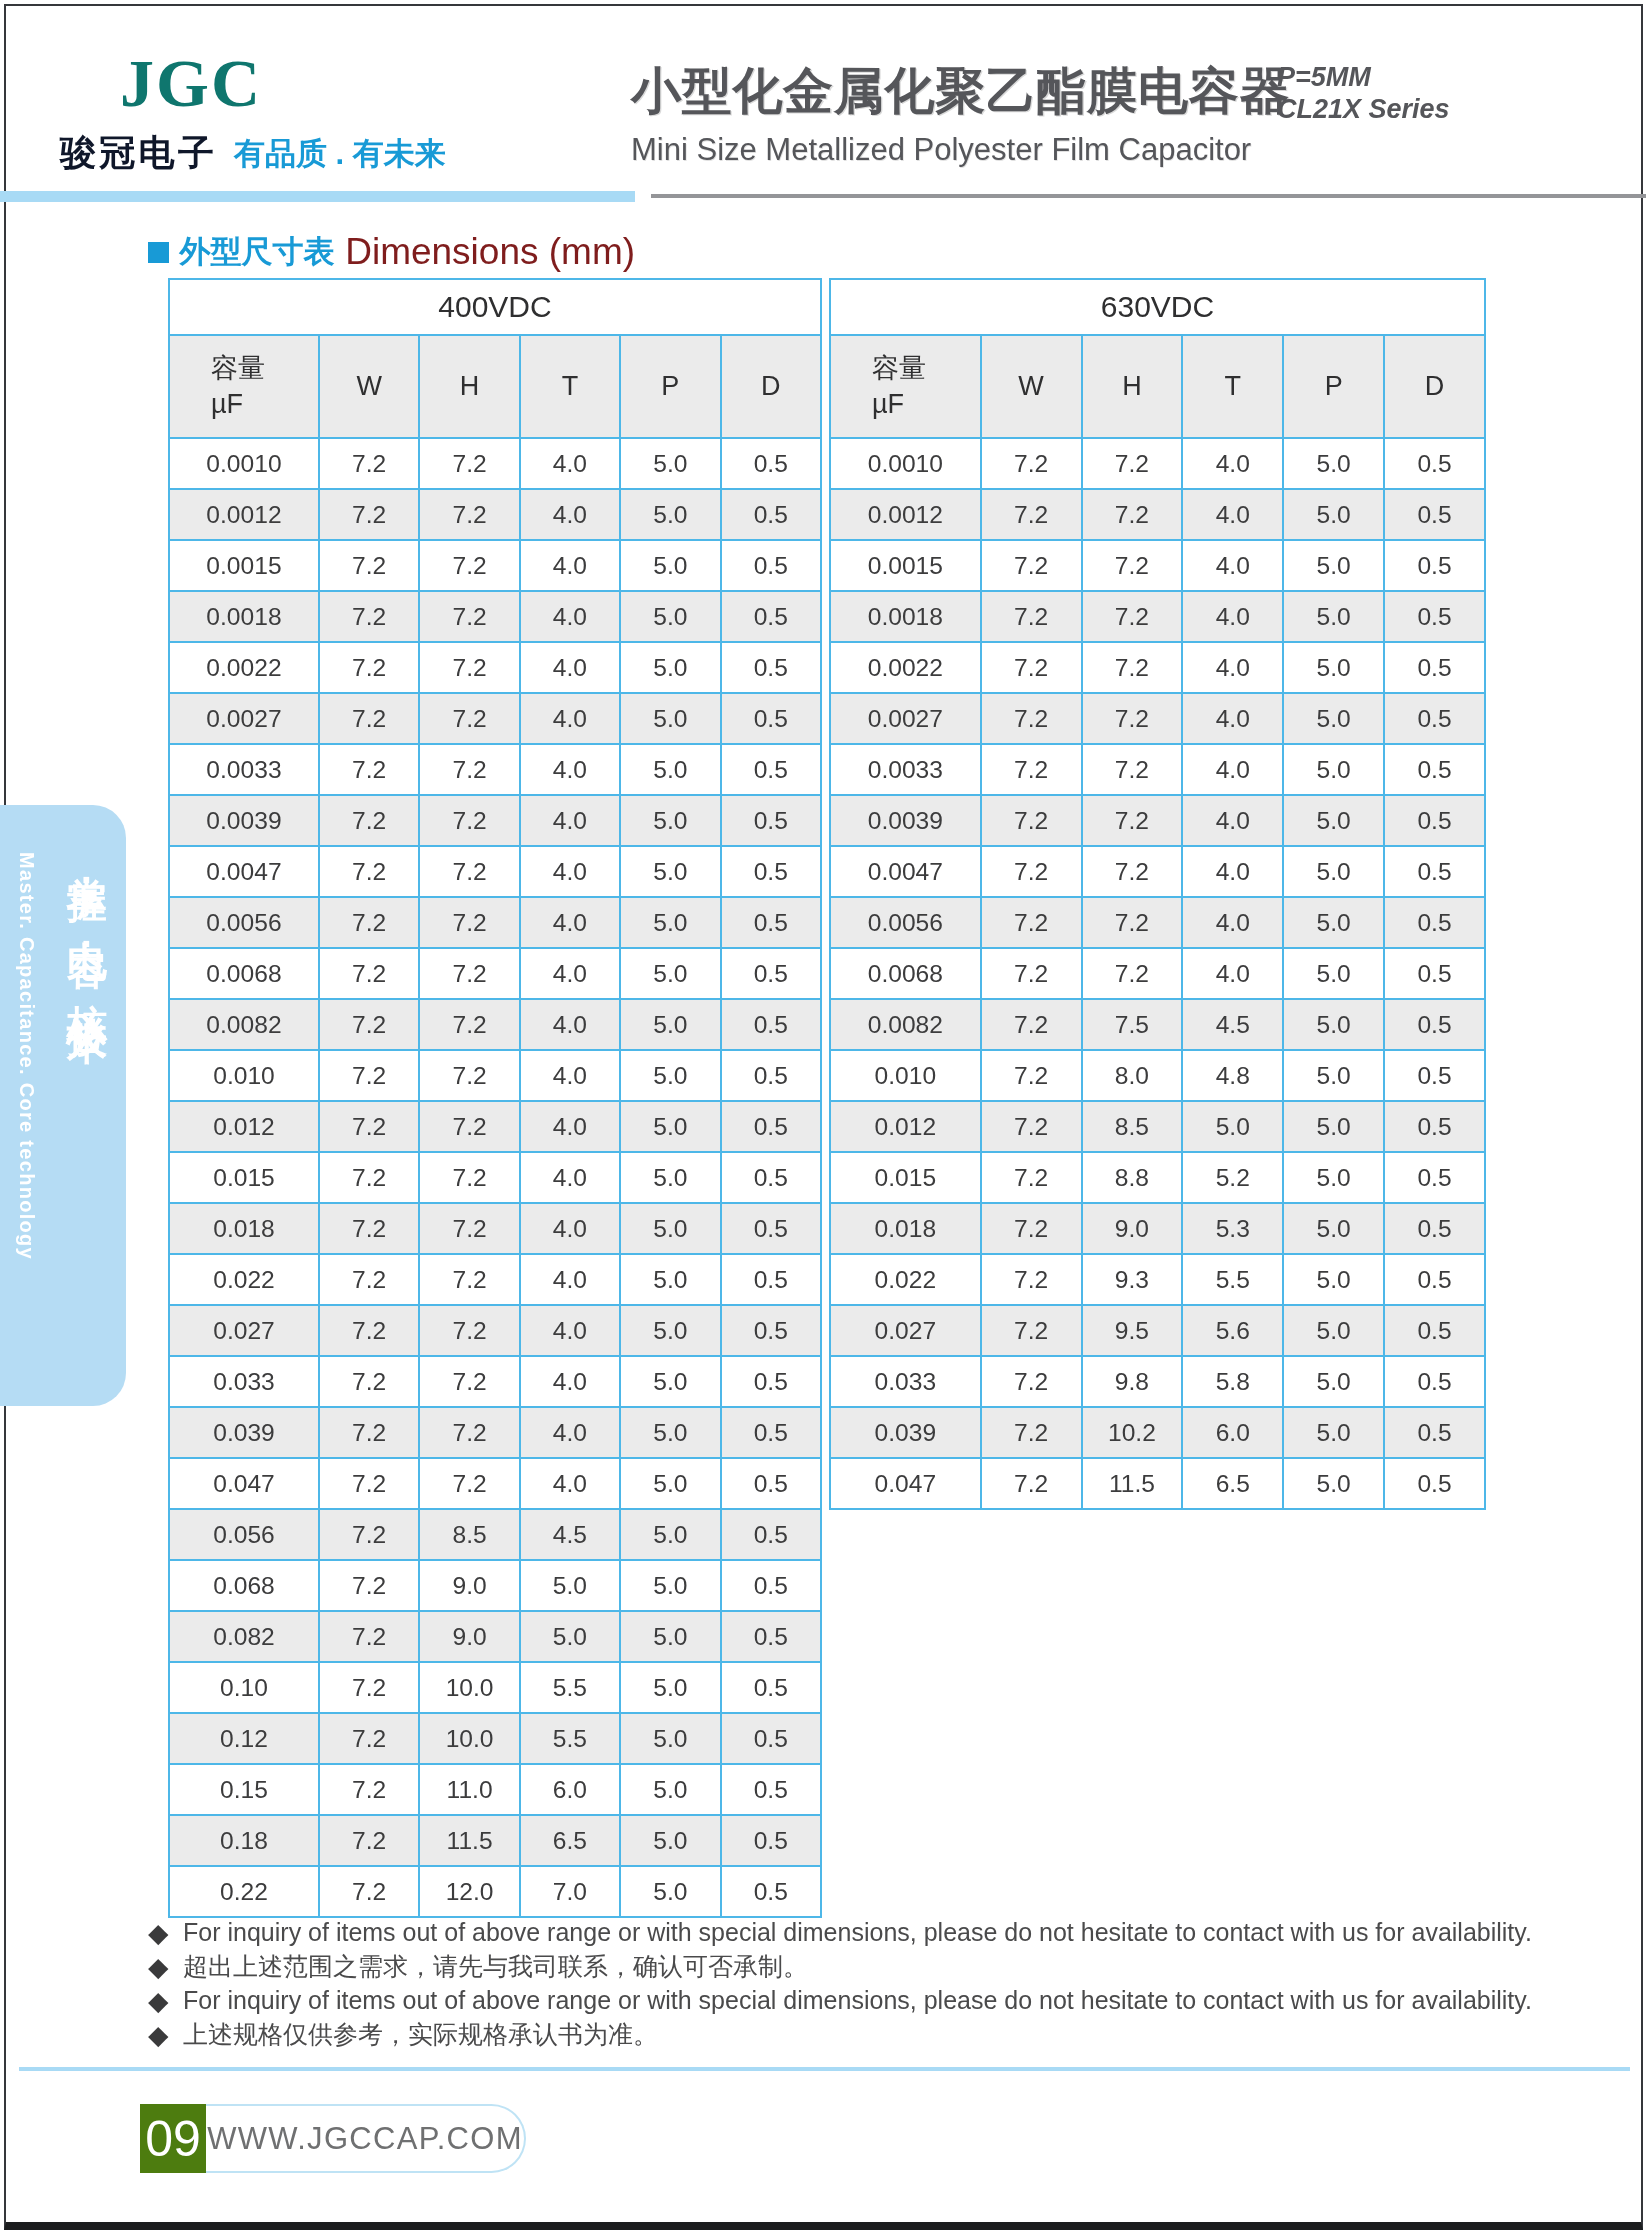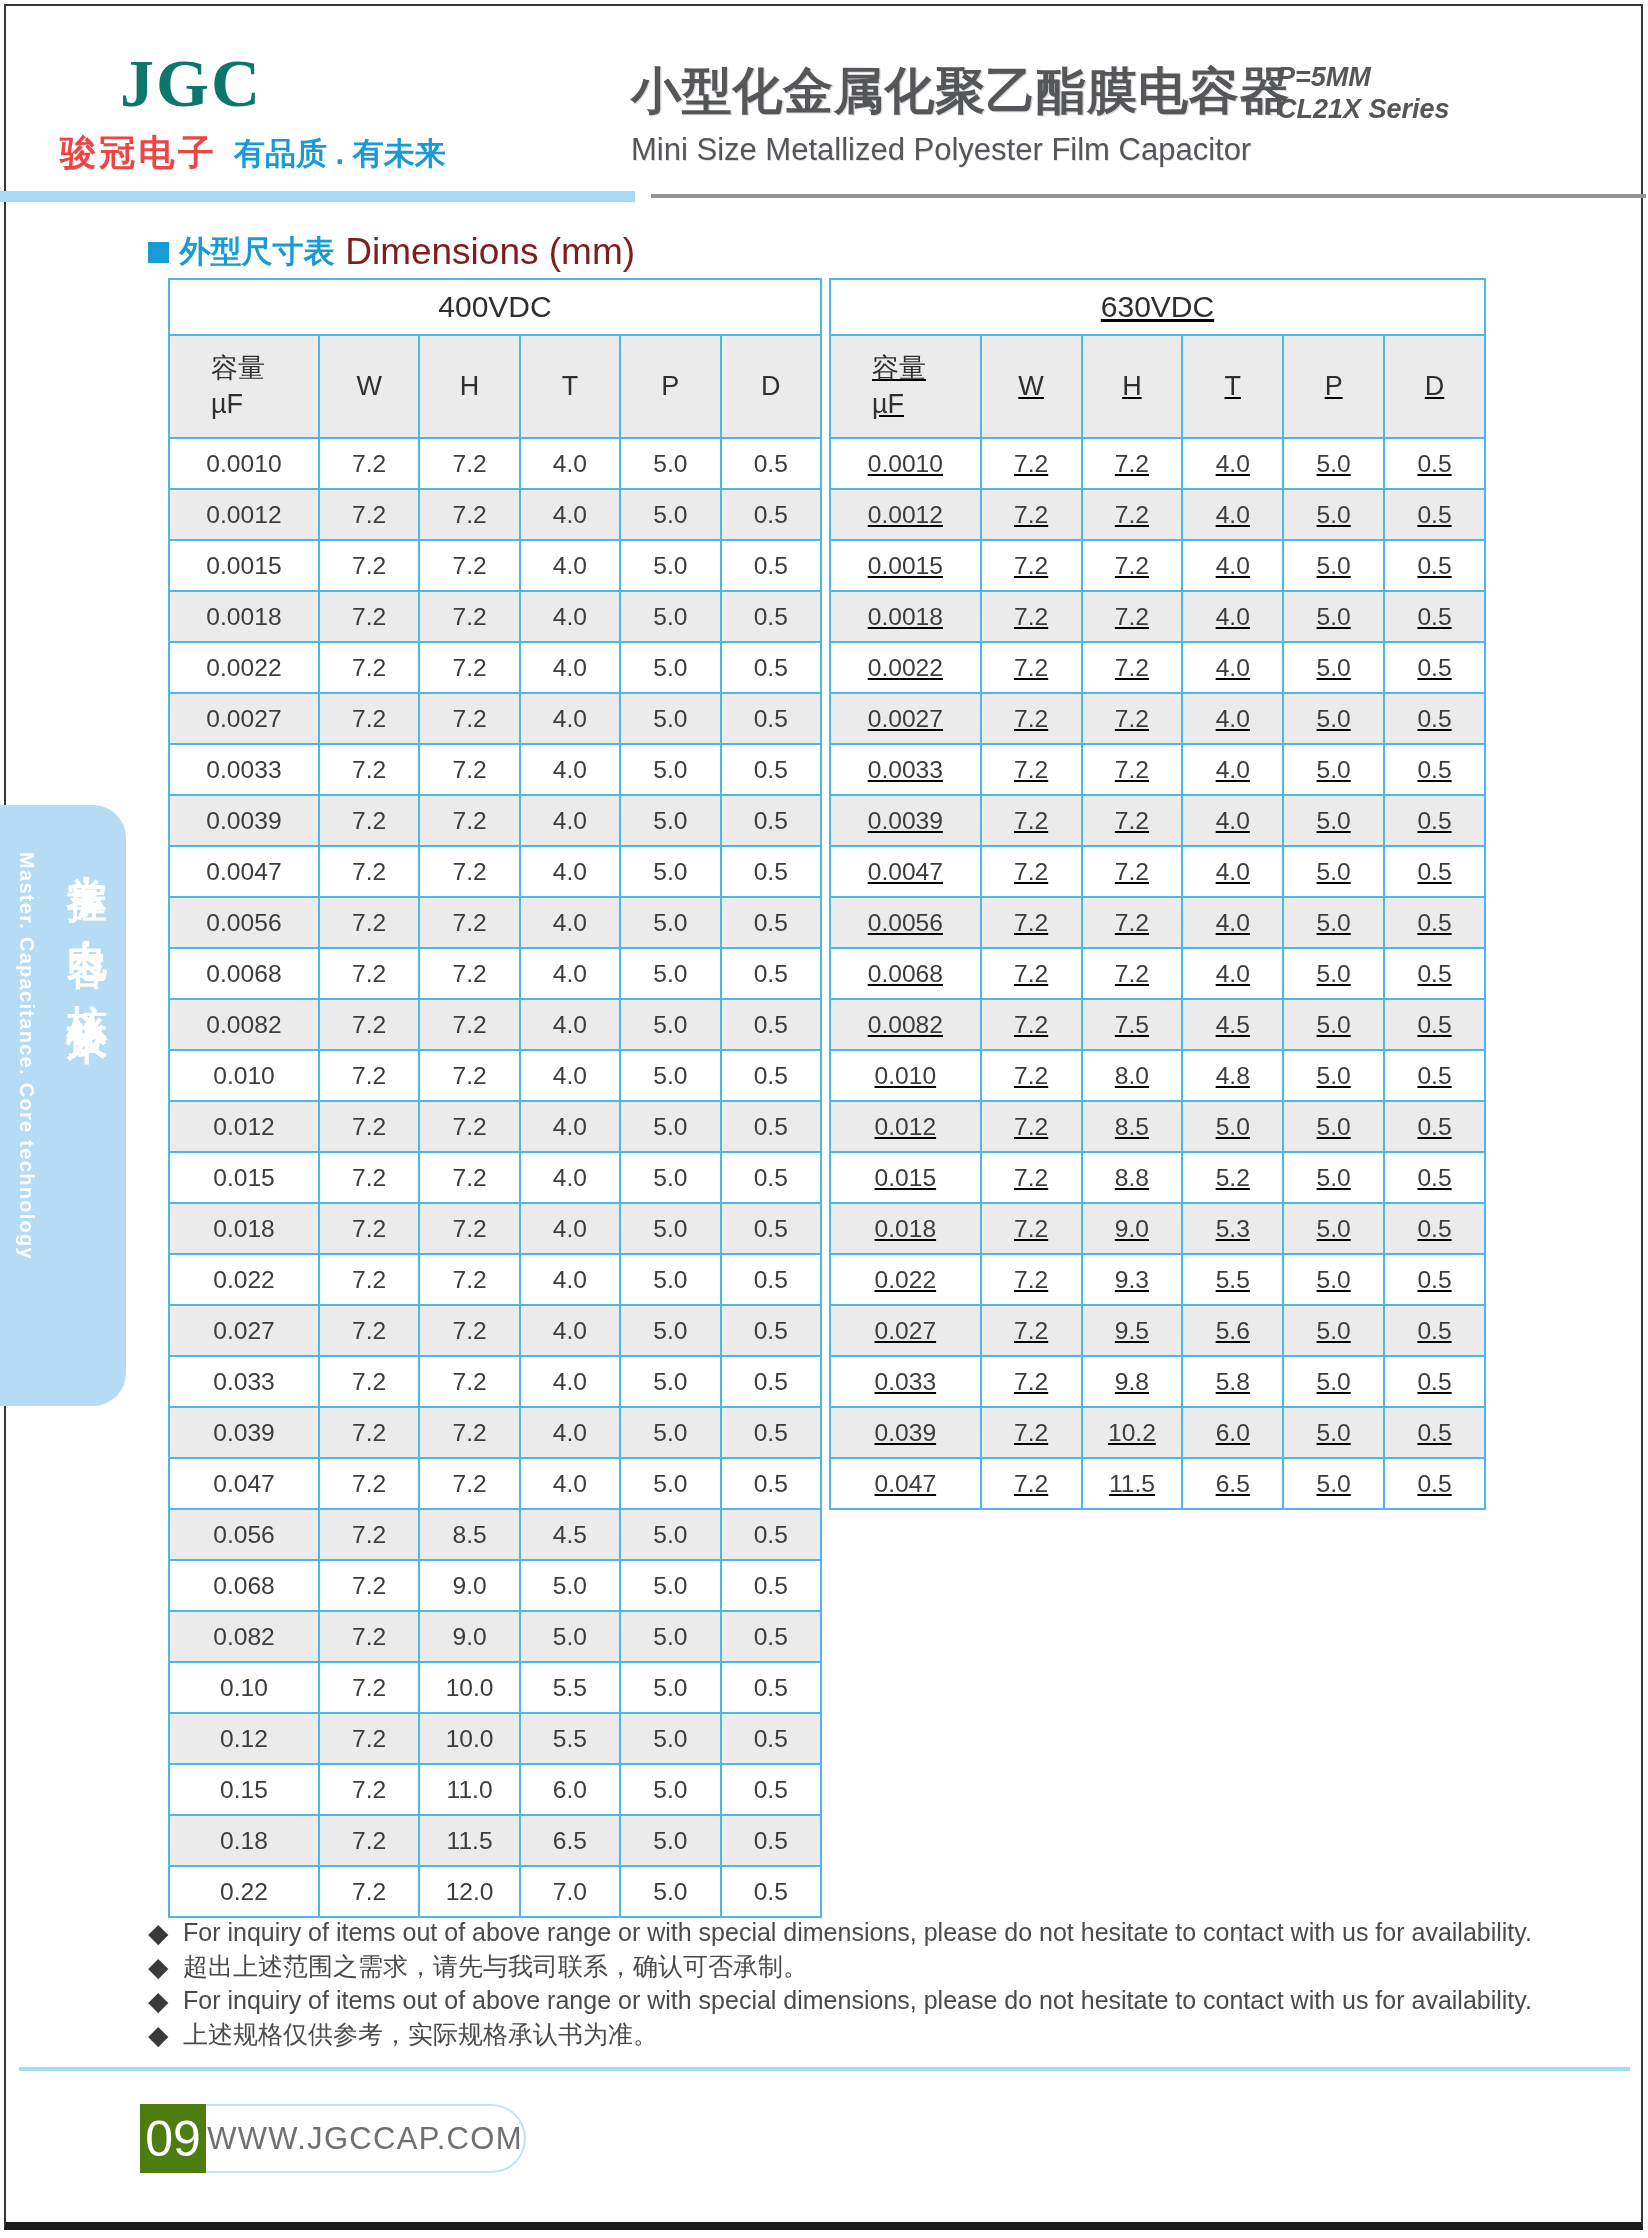--- a/index.html
+++ b/index.html
@@ -10,39 +10,39 @@
   .abs{position:absolute;}
   
   .page-border{
     position:absolute;left:4px;top:4px;width:1639px;height:2226px;
     border-top:2.7px solid #35373b;border-left:2.7px solid #35373b;border-right:2.7px solid #35373b;
     border-bottom:8px solid #1b1c1e;box-sizing:border-box;pointer-events:none;
   }
   
   .logo-jgc{left:120px;top:44px;font-family:"Liberation Serif",serif;font-weight:bold;
     font-size:68px;color:#0f766e;letter-spacing:2px;}
-  .logo-cn{left:60px;top:129px;font-size:36px;font-weight:bold;color:#ef4444;letter-spacing:3.3px;}
+  .logo-cn{left:60px;top:129px;font-size:36px;font-weight:bold;color:#0f172a;letter-spacing:3.3px;}
   .slogan{left:234px;top:133px;font-size:31px;font-weight:bold;color:#189ad6;}
   .blue-bar{left:0;top:191px;width:635px;height:11.3px;background:#a8daf5;}
   .gray-line{left:651px;top:194px;width:995px;height:4px;background:#949598;}
   .main-title{left:631px;top:58px;font-size:50px;font-weight:bold;color:#55565a;white-space:nowrap;
     letter-spacing:0.7px;text-shadow:1.3px 1.3px 0 rgba(130,130,130,0.30);}
   .series{left:1277px;top:62px;font-style:italic;font-weight:bold;color:#55565a;
     font-size:27px;line-height:1.18;white-space:nowrap;}
   .sub-title{left:631px;top:132px;font-size:31px;color:#55565a;white-space:nowrap;
     text-shadow:0.7px 0.7px 0 rgba(130,130,130,0.25);}
   
   .section-head{left:148px;top:231px;display:flex;align-items:center;gap:10.6px;}
   .sec-sq{width:21px;height:21px;background:#189ad6;}
   .sec-cn{font-size:31px;font-weight:bold;color:#189ad6;}
   .sec-en{font-size:37px;color:#7f1d1d;}
   
   .table-wrap{position:absolute;top:278px;}
   .t400{left:168px;width:654px;}
-  .t630{left:829px;width:657px;text-decoration:underline;}
+  .t630{left:829px;width:657px;}
   table{width:100%;border-collapse:collapse;table-layout:fixed;}
   th,td{border:2px solid #4db7e8;text-align:center;vertical-align:middle;padding:0;}
   .span-row th{height:54px;font-size:30px;font-weight:normal;color:#2f2f30;background:#ffffff;margin-top:16px;}
   .head-row th{height:101px;background:#ebebeb;font-size:27px;font-weight:normal;color:#2f2f30;}
   .head-row th.cap-th{text-align:left;padding-left:41px;line-height:1.3;}
   tbody td{height:49px;font-size:24.6px;color:#3c3c3d;background:#ffffff;}
   tbody tr:nth-child(even) td{background:#ebebeb;}
   
   .sidebar{left:0;top:805px;width:126px;height:601px;background:#b5dcf4;
     border-radius:0 33px 33px 0;}

